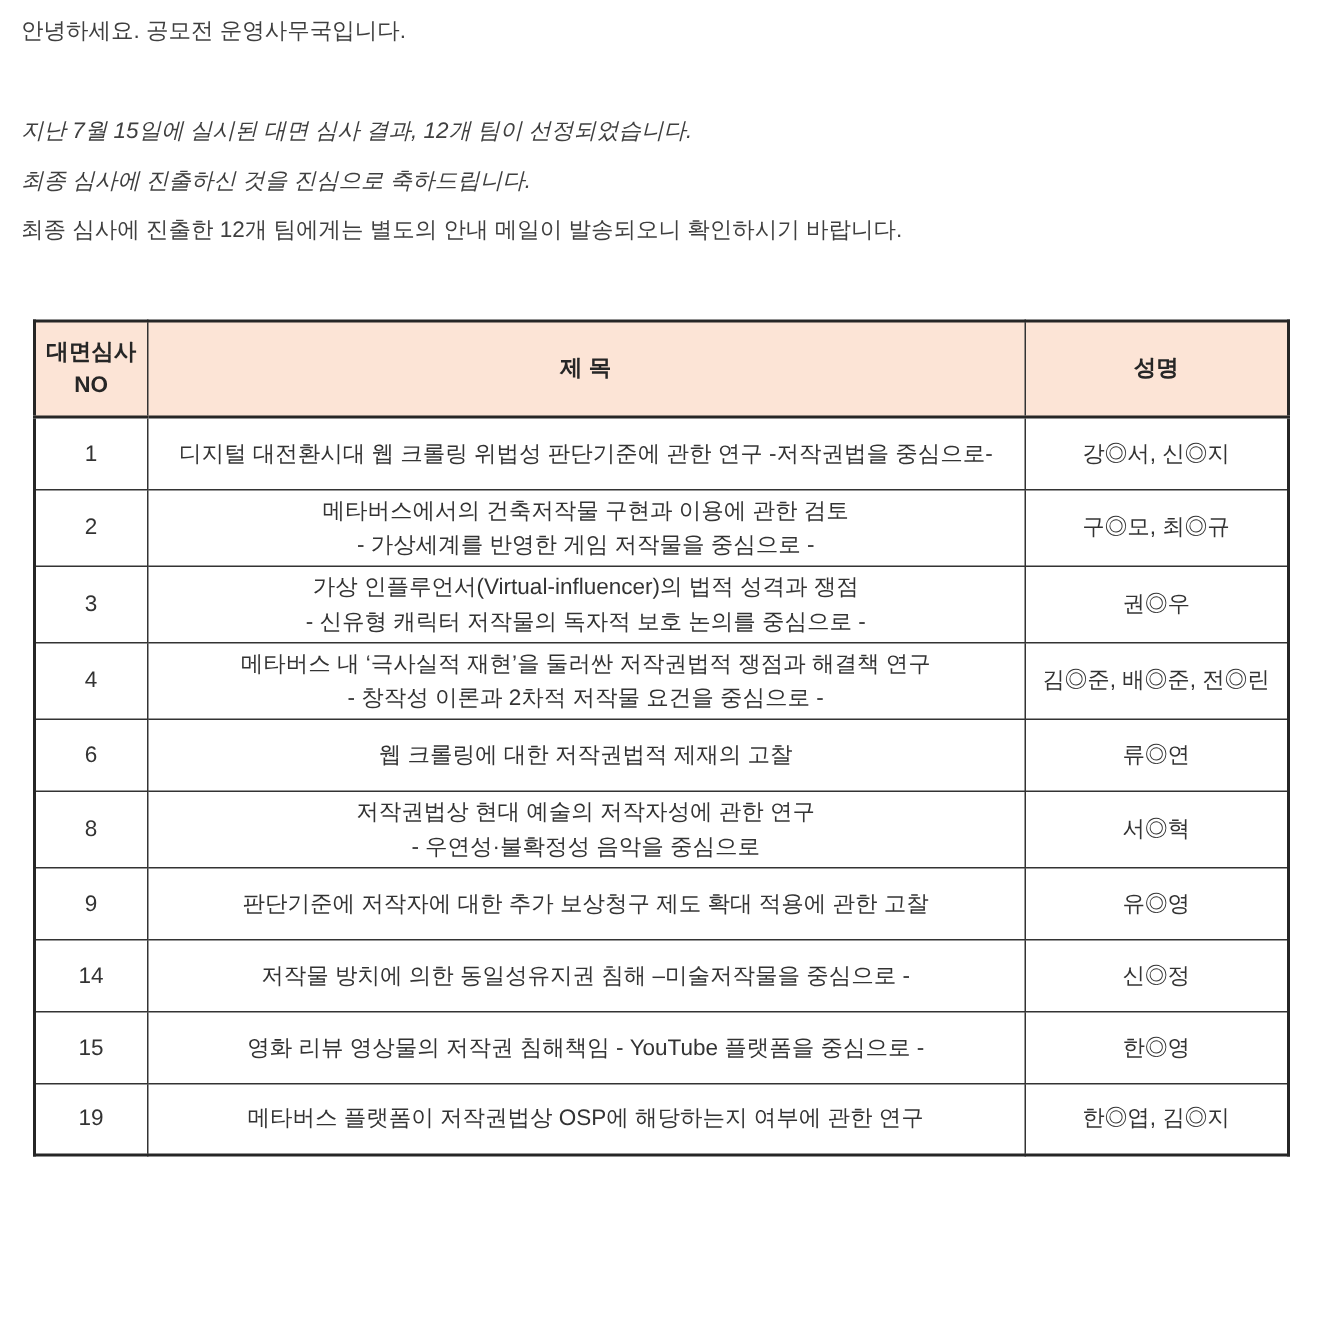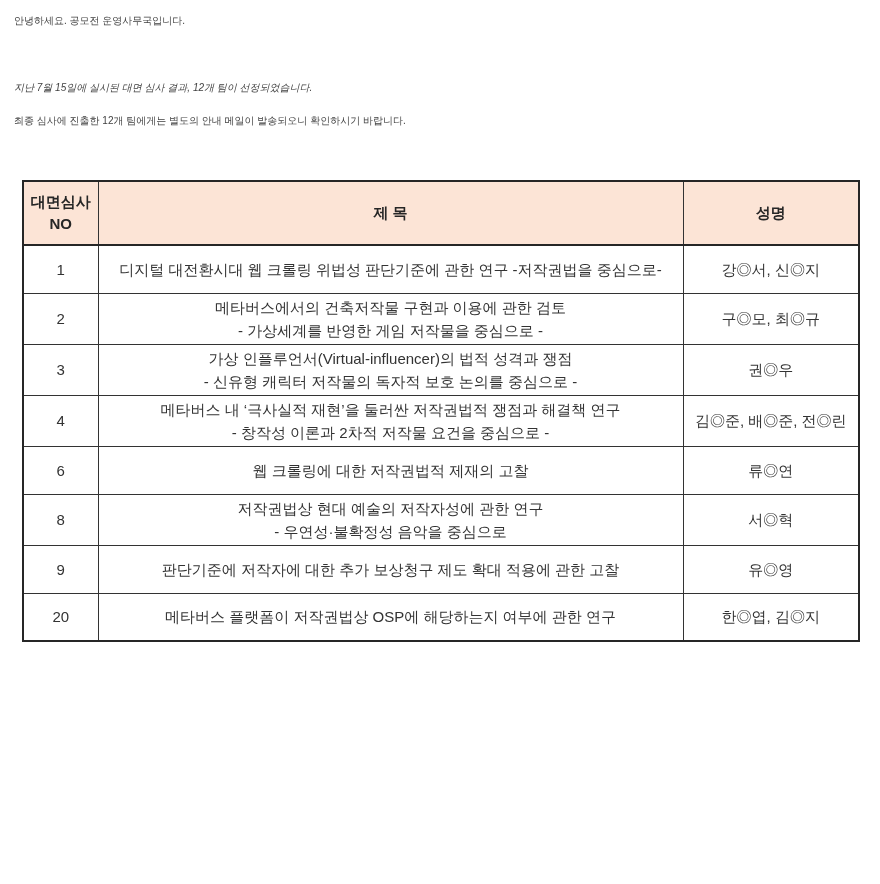--- a/index.html
+++ b/index.html
@@ -11,21 +11,21 @@
   *{box-sizing:border-box;}
   html,body{margin:0;padding:0;}
   body{
     width:880px;height:884px;
     background:#ffffff;
     font-family:"Liberation Sans",sans-serif;
     color:var(--text-color);
   }
   .intro{
     padding:11px 20px 0 14px;
-    font-size:10px;
+    font-size:15px;
     color:#3f3f3f;
   }
   .intro p{margin:0;line-height:19px;}
   .intro p.greeting{margin-bottom:48px;}
   .intro p.mid{margin-bottom:14px;font-style:italic;}
   table.results{
     margin:50px 0 0 22px;
     width:836px;
     border-collapse:collapse;
     table-layout:fixed;
@@ -57,20 +57,21 @@
     line-height:23px;
   }
   td.title{white-space:pre-line;margin-top:16px;}
 </style>
 </head>
 <body>
 
 <div class="intro">
   <p class="greeting">안녕하세요. 공모전 운영사무국입니다.</p>
   <p class="mid">지난 7월 15일에 실시된 대면 심사 결과, 12개 팀이 선정되었습니다.</p>
+  <p class="mid">최종 심사에 진출하신 것을 진심으로 축하드립니다.</p>
   <p>최종 심사에 진출한 12개 팀에게는 별도의 안내 메일이 발송되오니 확인하시기 바랍니다.</p>
 </div>
 
 <table class="results">
   <colgroup>
     <col class="c-no">
       <col class="c-title">
       <col class="c-names">
   </colgroup>
   <thead>
@@ -115,18 +116,28 @@
       <td class="title">저작권법상 현대 예술의 저작자성에 관한 연구
 - 우연성·불확정성 음악을 중심으로</td>
       <td>서◎혁</td>
     </tr>
     <tr>
       <td>9</td>
       <td class="title">판단기준에 저작자에 대한 추가 보상청구 제도 확대 적용에 관한 고찰</td>
       <td>유◎영</td>
     </tr>
     <tr>
-      <td>20</td>
+      <td>14</td>
+      <td class="title">저작물 방치에 의한 동일성유지권 침해  –미술저작물을 중심으로 -</td>
+      <td>신◎정</td>
+    </tr>
+    <tr>
+      <td>15</td>
+      <td class="title">영화 리뷰 영상물의 저작권 침해책임 - YouTube 플랫폼을 중심으로 -</td>
+      <td>한◎영</td>
+    </tr>
+    <tr>
+      <td>19</td>
       <td class="title">메타버스 플랫폼이 저작권법상 OSP에 해당하는지 여부에 관한 연구</td>
       <td>한◎엽, 김◎지</td>
     </tr>
   </tbody>
 </table>
 
 </body></html>

